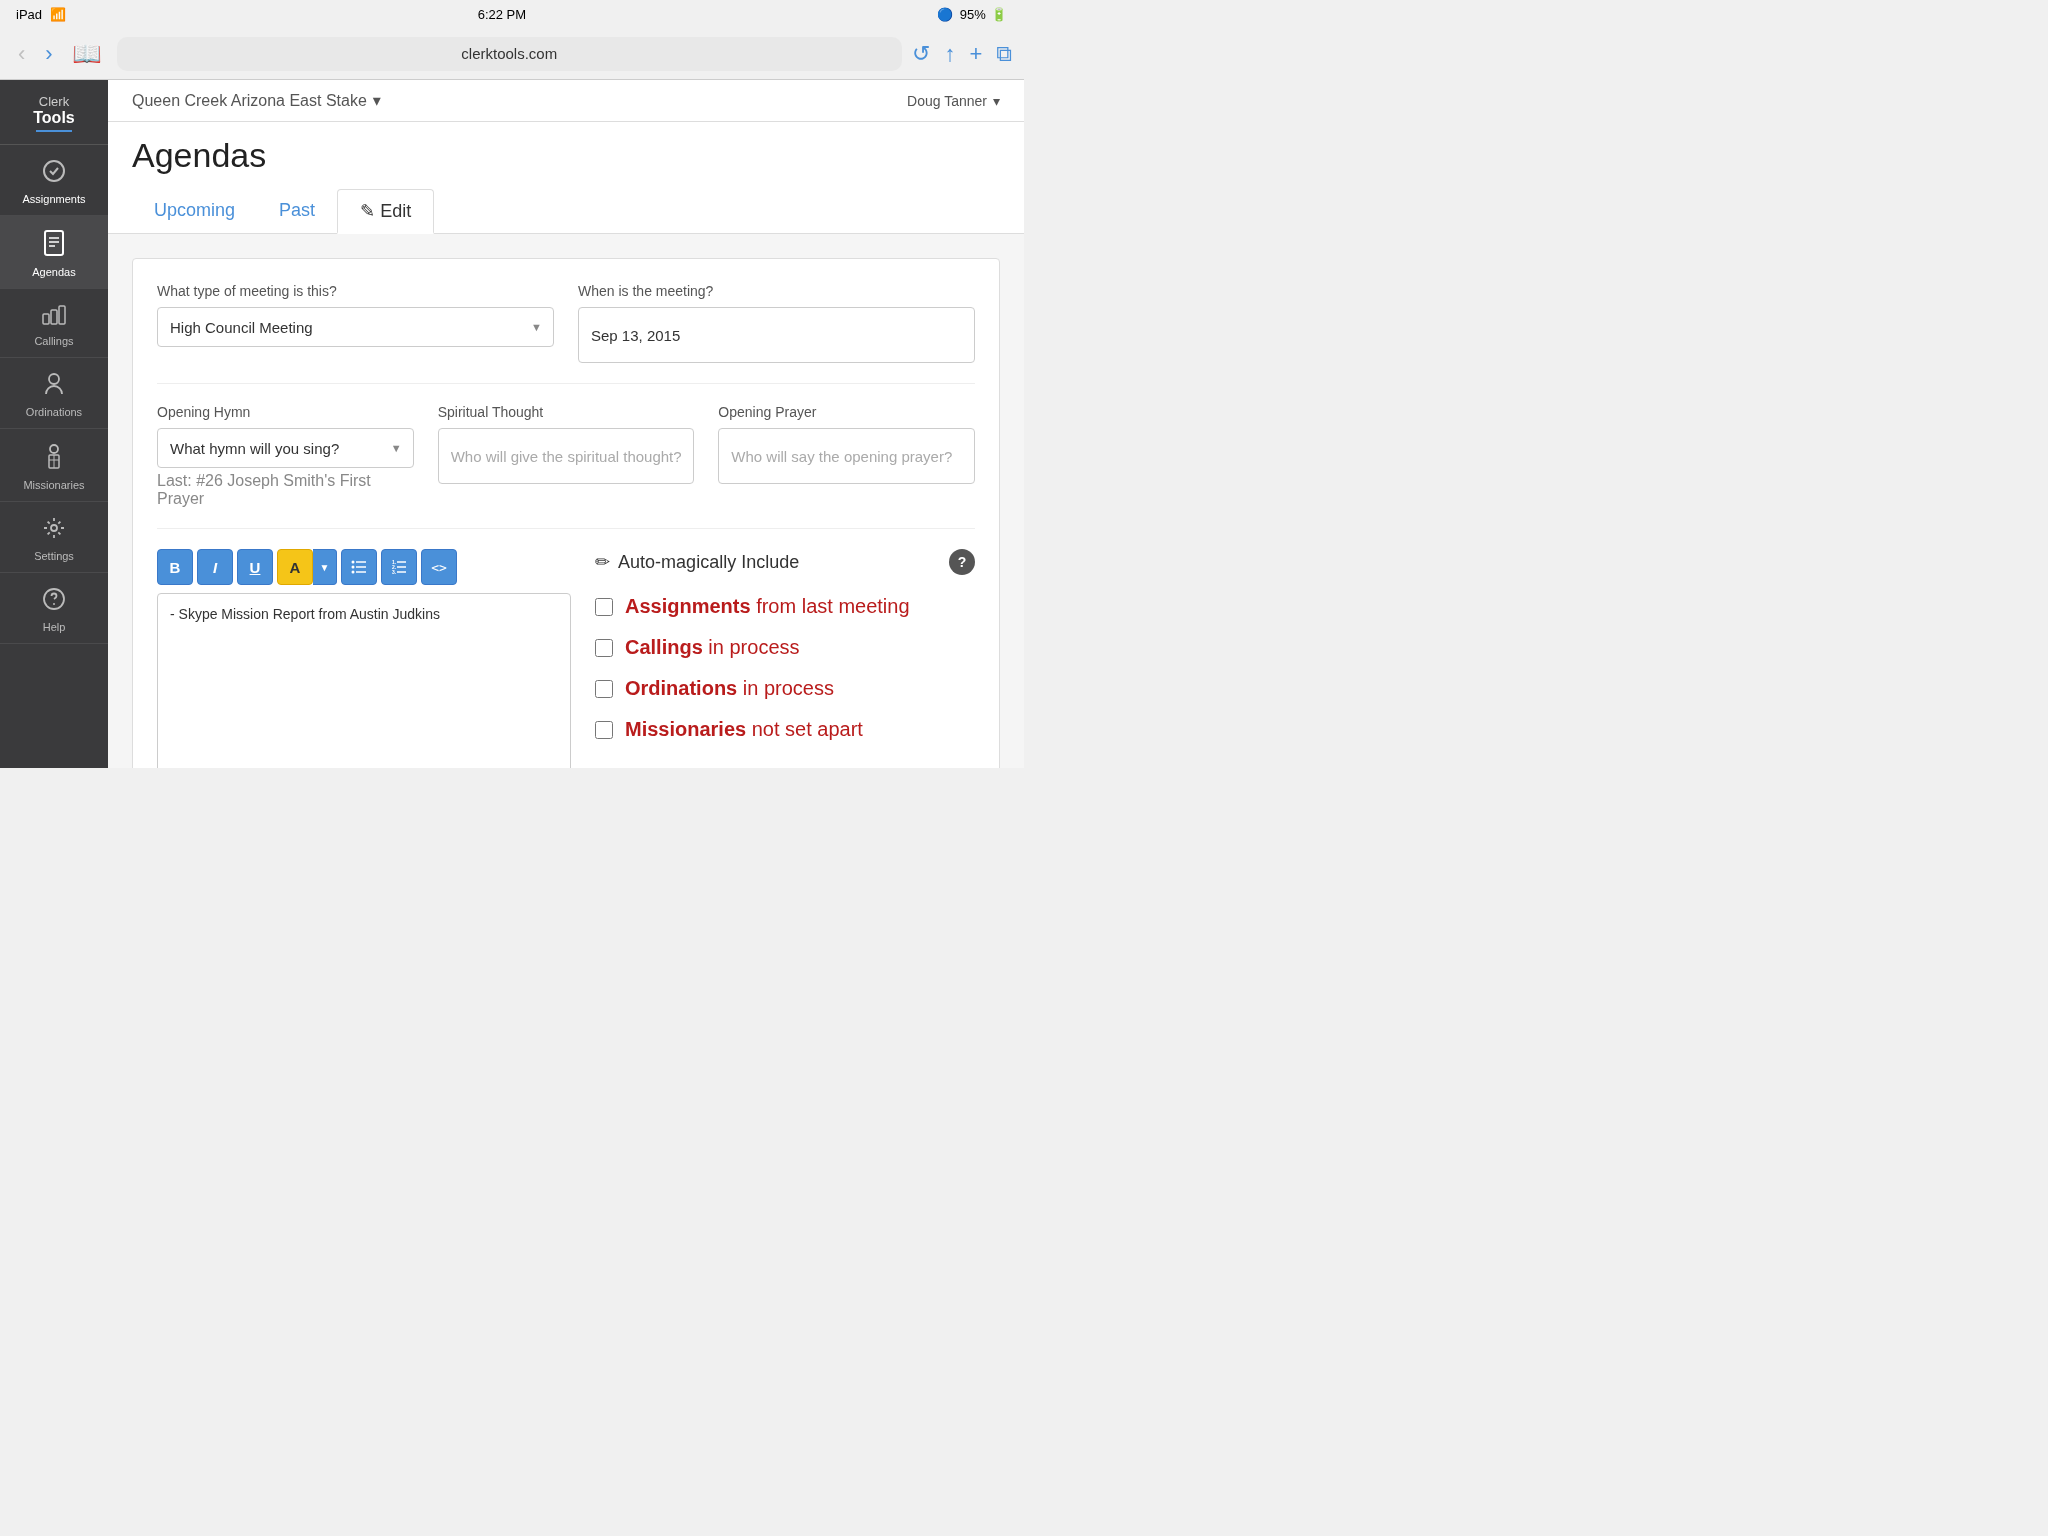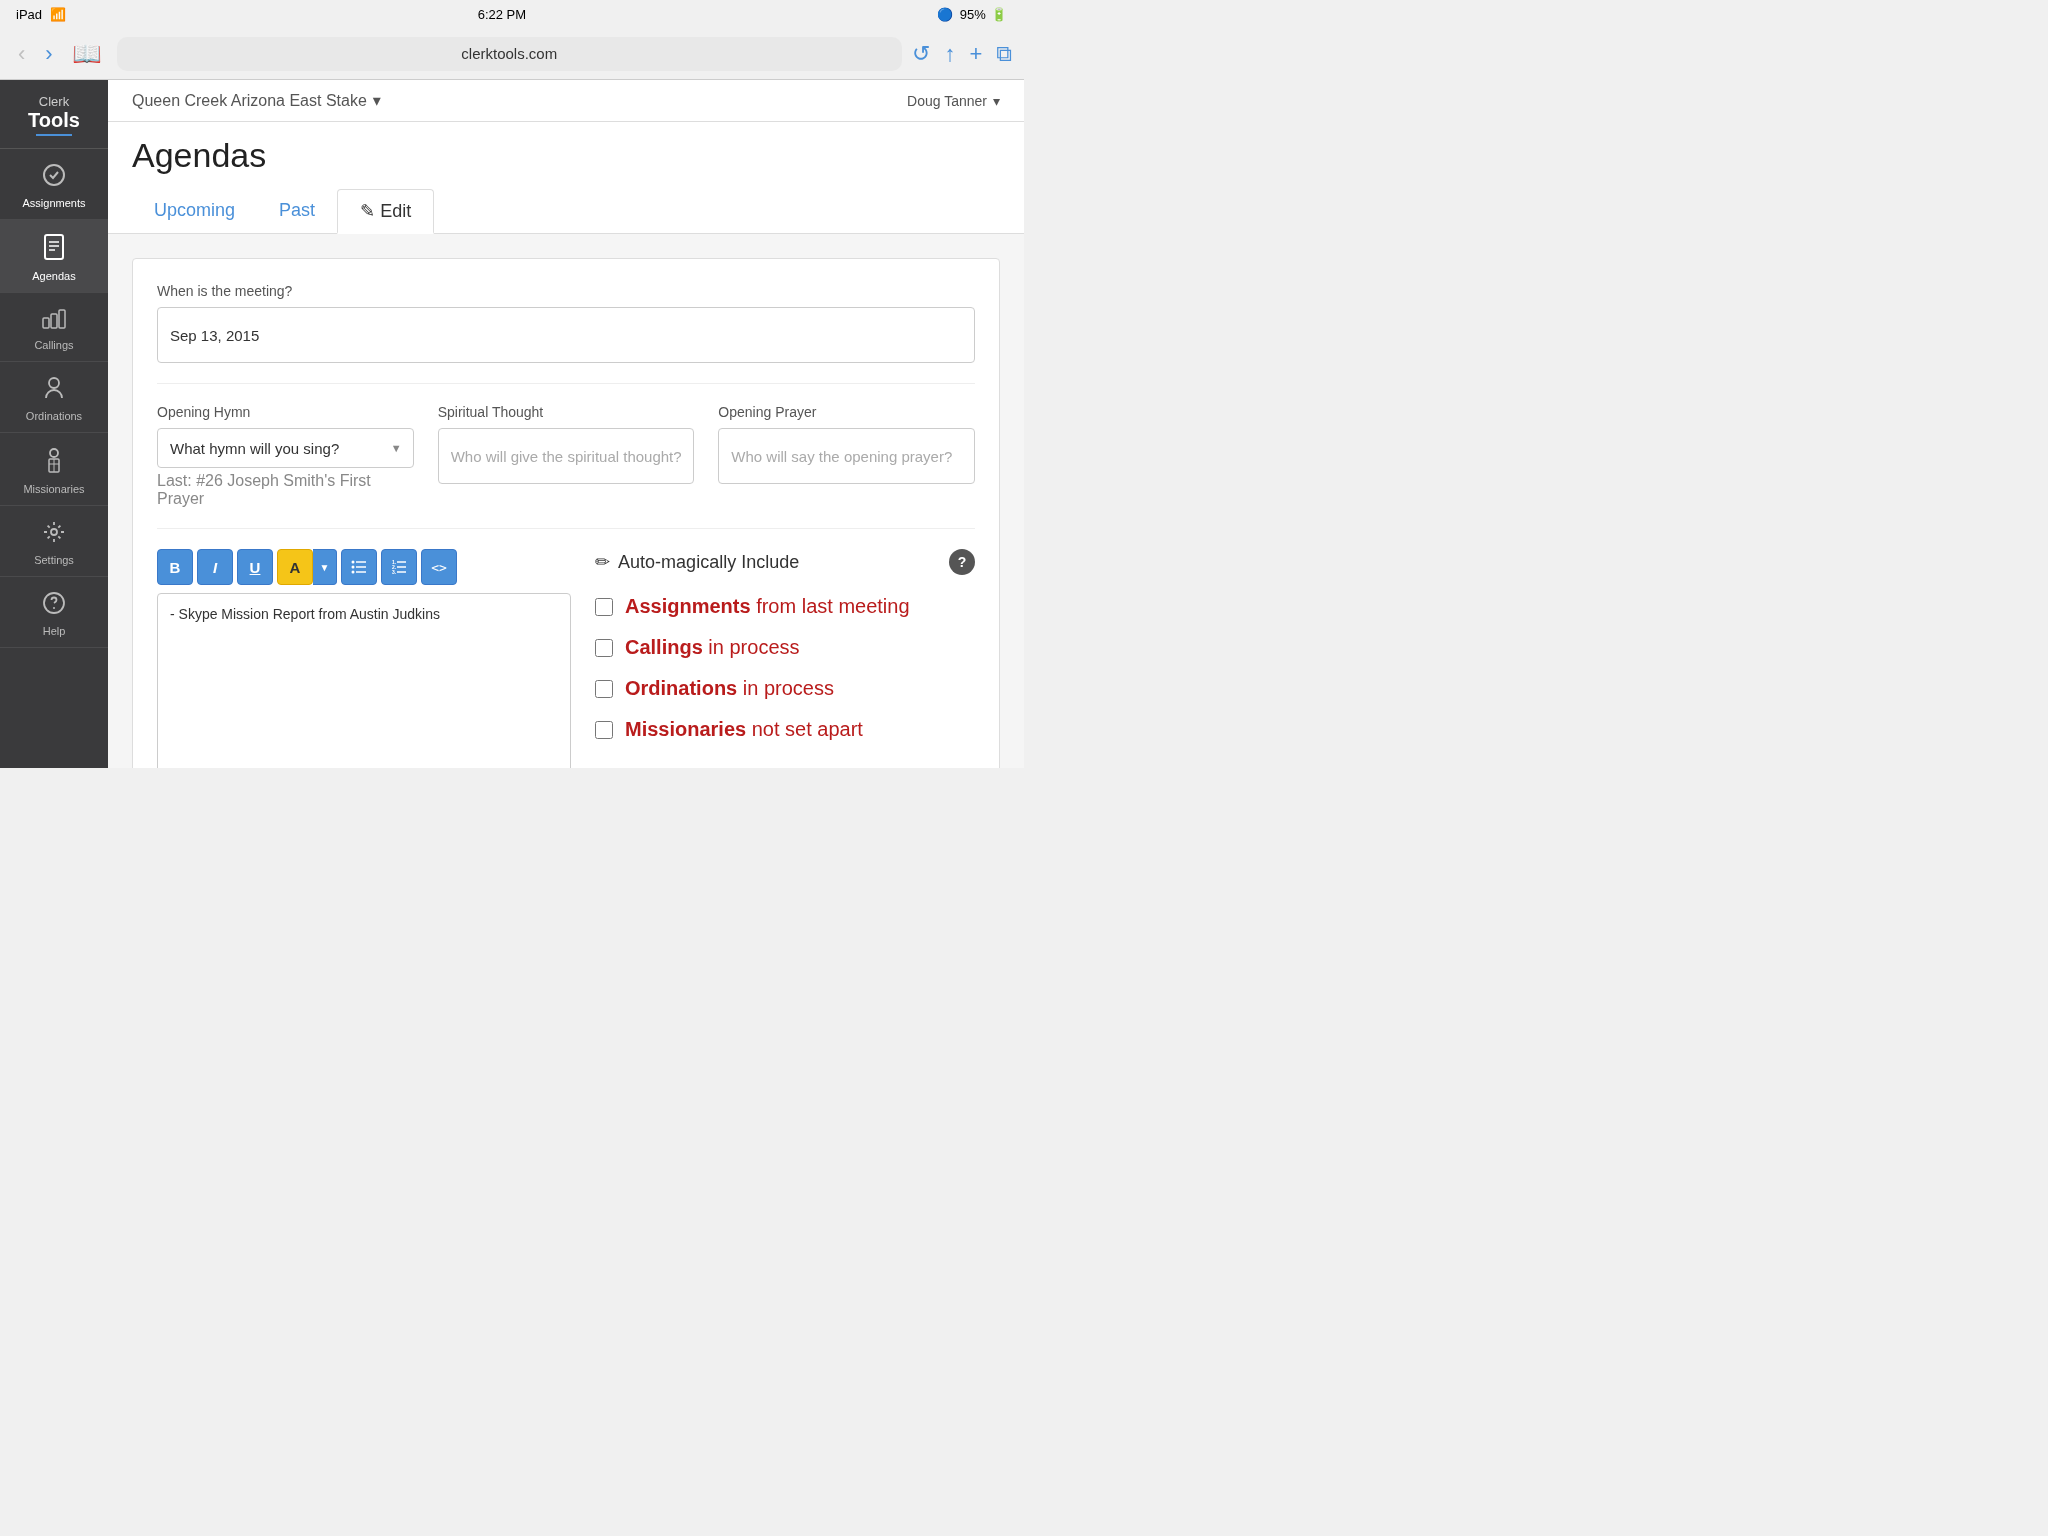--- a/index.html
+++ b/index.html
@@ -65,21 +65,21 @@
       flex-shrink: 0;
     }
     .sidebar-logo {
       width: 100%;
       padding: 14px 10px 12px;
       text-align: center;
       color: white;
       border-bottom: 1px solid #555;
     }
     .sidebar-logo .clerk { font-size: 13px; font-weight: 300; color: #ccc; }
-    .sidebar-logo .tools { font-size: 20px; font-weight: 700; color: white; line-height: 1.1; }
+    .sidebar-logo .tools { font-size: 16px; font-weight: 700; color: white; line-height: 1.1; }
     .sidebar-logo .underline { width: 36px; height: 2px; background: #4a90d9; margin: 3px auto 0; }
     .sidebar-item {
       width: 100%;
       display: flex;
       flex-direction: column;
       align-items: center;
       padding: 14px 6px 10px;
       color: #bbb;
       cursor: pointer;
       border-bottom: 1px solid #4a4a4c;
@@ -478,20 +478,28 @@
         <button class="tab">Upcoming</button>
         <button class="tab">Past</button>
         <button class="tab active">✎ Edit</button>
       </div>
     </div>
 
     <div class="form-area">
       <div class="form-card">
 
         <div class="form-row">
+          <div class="form-group">
+            <label class="form-label">What type of meeting is this?</label>
+            <div class="select-wrapper">
+              <select class="form-select">
+                <option>High Council Meeting</option>
+              </select>
+            </div>
+          </div>
           <div class="form-group">
             <label class="form-label">When is the meeting?</label>
             <input class="form-input" type="text" value="Sep 13, 2015" style="">
           </div>
         </div>
 
         <hr class="section-divider">
 
         <div class="form-row">
           <div class="form-group">

